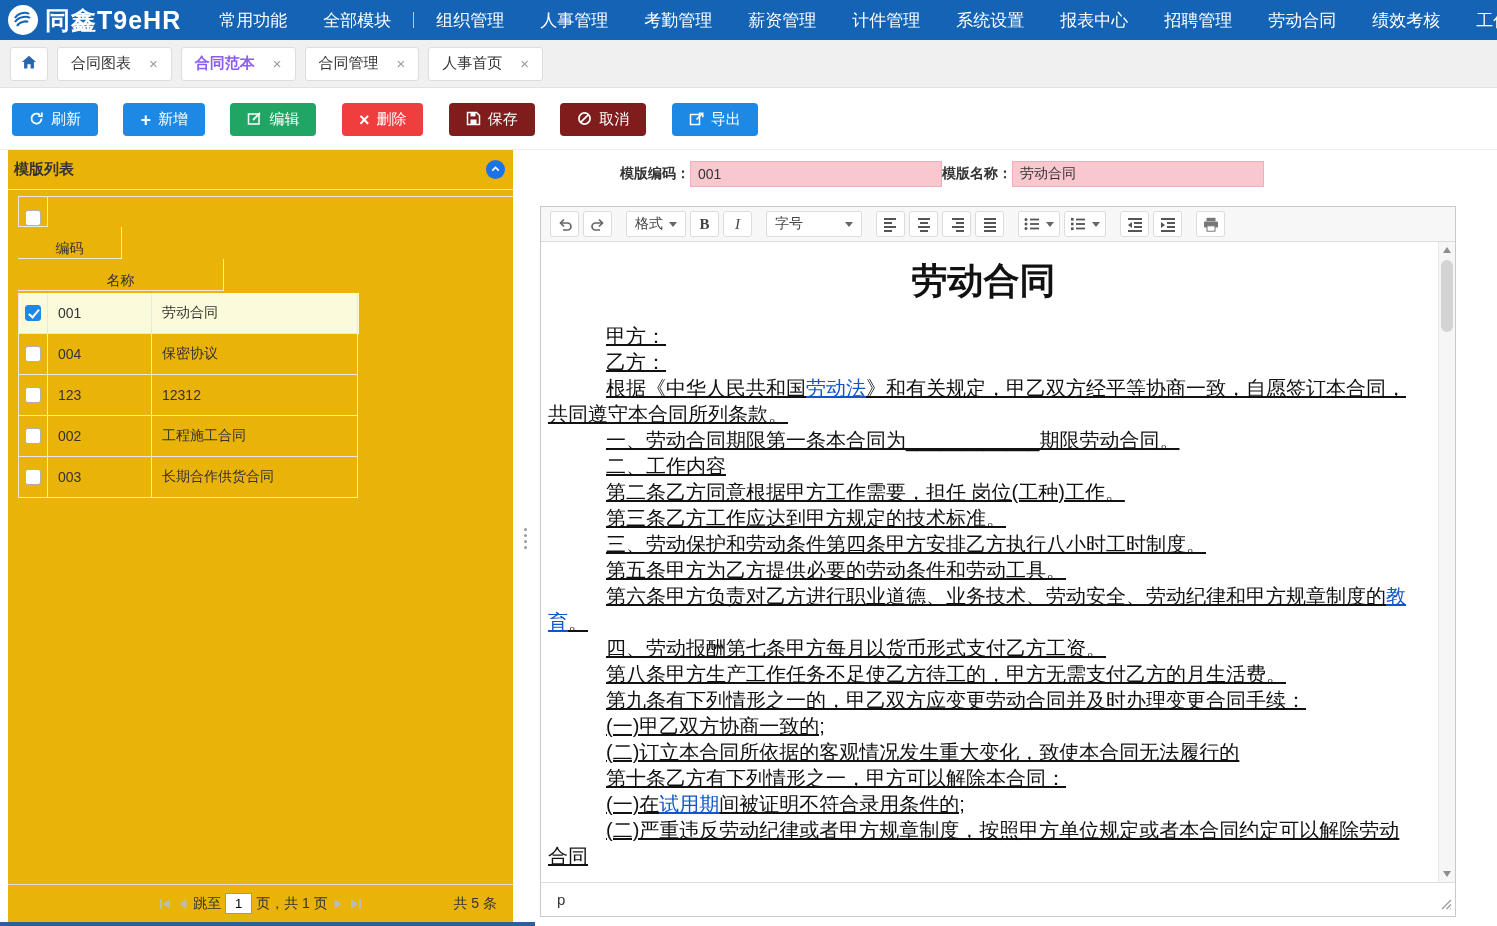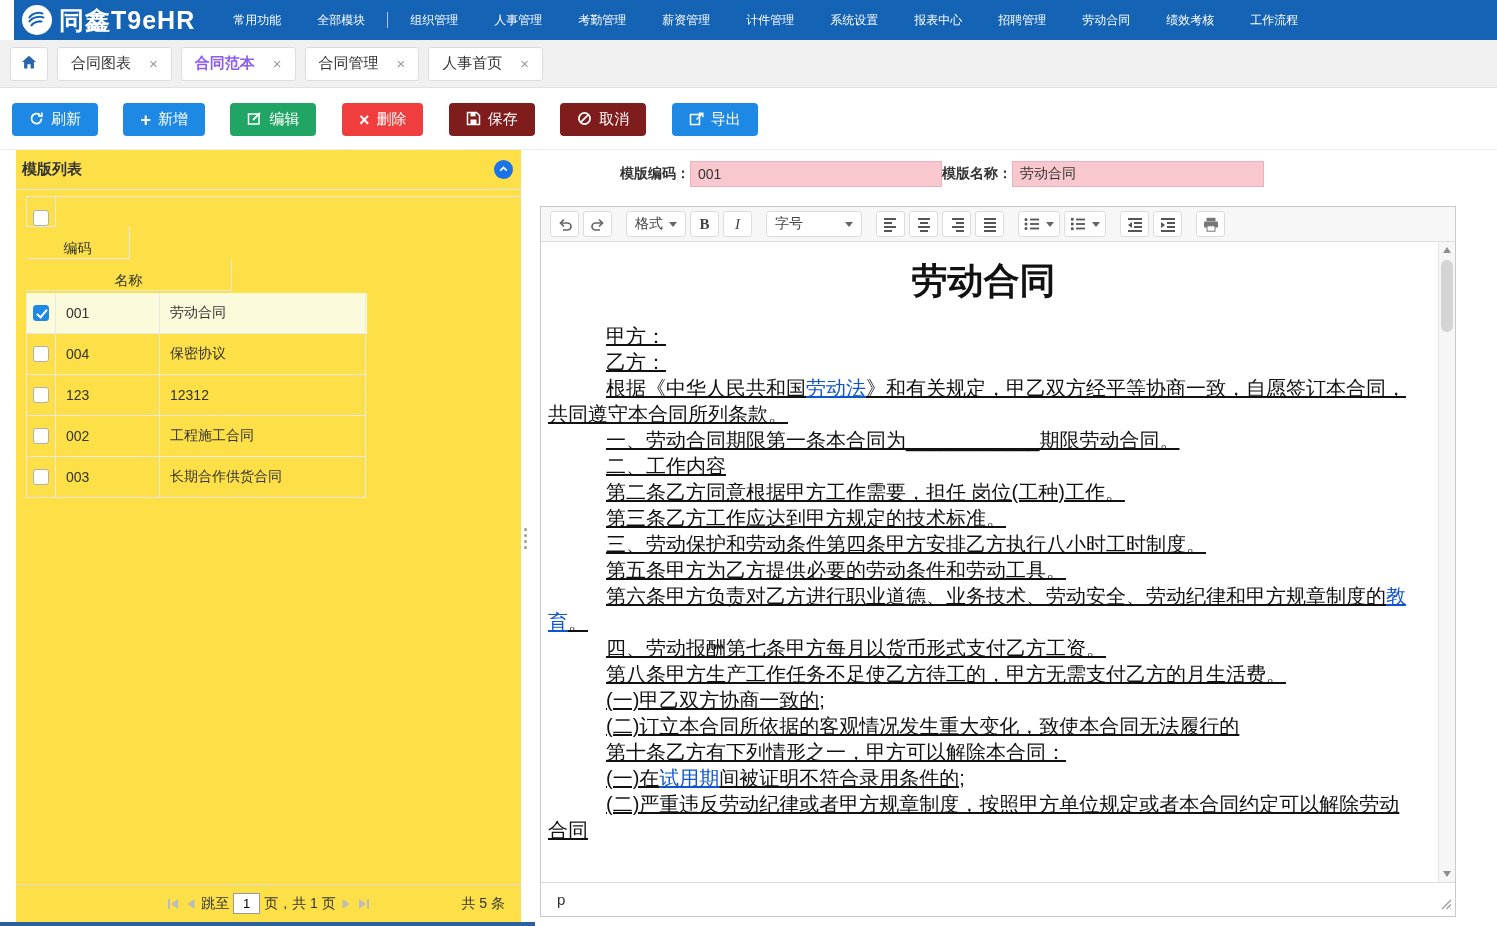--- a/index.html
+++ b/index.html
@@ -3,28 +3,28 @@
 <meta charset="utf-8">
 <style>
   * { box-sizing: border-box; margin: 0; padding: 0; }
   html,body { width:1497px; height:926px; overflow:hidden; }
   body {
     position:relative; background:#fff;
     font-family:"Liberation Sans","DejaVu Sans",sans-serif;
     color:#333;
   }
   
-  .navbar { position:absolute; top:0; left:14px; right:0; height:40px; background:#1463b4;
+  .navbar { position:absolute; top:0; left:0; right:0; height:40px; background:#1463b4;
     display:flex; align-items:center; color:#fff; overflow:hidden; white-space:nowrap; }
   .logo-wrap { display:flex; align-items:center; padding:0 10px 0 8px; }
   .logo-icon { width:30px; height:30px; border-radius:50%; background:#fff;
     display:flex; align-items:center; justify-content:center; margin-right:7px; flex:none; }
   .brand { font-size:25px; font-weight:bold; letter-spacing:1px; }
   .nav-items { display:flex; align-items:center; margin-left:10px; height:100%; }
-  .nav-item { padding:0 18px; font-size:12px; cursor:pointer; }
+  .nav-item { padding:0 18px; font-size:17px; cursor:pointer; }
   .nav-divider { width:1px; height:16px; background:rgba(255,255,255,.65); margin:0 4px; }
   
   .tabbar { position:absolute; top:40px; left:0; right:0; height:48px; background:#f0f0f0;
     border-bottom:1px solid #e2e2e2; display:flex; align-items:center; padding-left:10px; gap:9px; }
   .tab-home { width:38px; height:34px; background:#fff; border:1px solid #ddd; border-radius:3px;
     display:flex; align-items:center; justify-content:center; cursor:pointer; flex:none; }
   .tab { height:34px; background:#fff; border:1px solid #ddd; border-radius:3px;
     display:flex; align-items:center; padding:0 13px; font-size:15px; color:#333; gap:18px; cursor:pointer; }
   .tab.active .tab-label { color:#8b5cf6;font-weight:bold; }
   .tab-close { color:#999; font-size:15px; line-height:1; }
@@ -32,21 +32,21 @@
   .toolbar { position:absolute; top:88px; left:0; right:0; height:62px; background:#fff;
     padding:15px 0 0 12px; border-bottom:1px solid #ededed; }
   .btn { display:inline-flex; align-items:center; gap:7px; height:33px; padding:0 17px;
     border:none; border-radius:4px; color:#fff; font-size:15px; margin-right:21px; cursor:pointer; }
   .btn-blue { background:#1e88e5; }
   .btn-green { background:#21a564; }
   .btn-red { background:#f03e3e; }
   .btn-disabled { background:#7f1d1d; cursor:default; }
   .btn .glyph { font-size:18px; font-weight:bold; line-height:1; }
   
-  .left-panel { position:absolute; top:150px; left:16px; width:505px; bottom:4px; background:#fde047; }
+  .left-panel { position:absolute; top:150px; left:8px; width:505px; bottom:4px; background:#eab308; }
   .panel-header { height:40px; display:flex; align-items:center; justify-content:space-between;
     padding:0 8px 0 6px; border-bottom:1px solid #e5e5e5; }
   .panel-title { font-weight:bold; font-size:15px; color:#333; }
   .collapse-btn { width:19px; height:19px; border-radius:50%; background:#1a73e8;
     display:flex; align-items:center; justify-content:center; cursor:pointer; }
   .table-area { position:absolute; top:46px; left:10px; right:0; bottom:40px; overflow:hidden; }
   .thead { display:flex; height:97px; border-top:1px solid #e8e8e8; font-size:14px; color:#333;flex-direction:column; }
   .th-check, .td-check { width:30px; border-left:1px solid #e8e8e8; border-right:1px solid #e8e8e8;
     border-bottom:1px solid #e8e8e8; display:flex; justify-content:center; flex:none; }
   .th-check { padding-top:13px; }
@@ -457,20 +457,21 @@
             <p class="doc-p indent"><span>根据《中华人民共和国</span><span class="doc-link">劳动法</span><span>》和有关规定，甲乙双方经平等协商一致，自愿签订本合同，共同遵守本合同所列条款。</span></p>
             <p class="doc-p indent"><span>一、劳动合同期限第一条本合同为____________期限劳动合同。</span></p>
             <p class="doc-p indent"><span>二、工作内容</span></p>
             <p class="doc-p indent"><span>第二条乙方同意根据甲方工作需要，担任 岗位(工种)工作。</span></p>
             <p class="doc-p indent"><span>第三条乙方工作应达到甲方规定的技术标准。</span></p>
             <p class="doc-p indent"><span>三、劳动保护和劳动条件第四条甲方安排乙方执行八小时工时制度。</span></p>
             <p class="doc-p indent"><span>第五条甲方为乙方提供必要的劳动条件和劳动工具。</span></p>
             <p class="doc-p indent"><span>第六条甲方负责对乙方进行职业道德、业务技术、劳动安全、劳动纪律和甲方规章制度的</span><span class="doc-link">教育</span><span>。</span></p>
             <p class="doc-p indent"><span>四、劳动报酬第七条甲方每月以货币形式支付乙方工资。</span></p>
             <p class="doc-p indent"><span>第八条甲方生产工作任务不足使乙方待工的，甲方无需支付乙方的月生活费。</span></p>
+            <p class="doc-p indent"><span>第九条有下列情形之一的，甲乙双方应变更劳动合同并及时办理变更合同手续：</span></p>
             <p class="doc-p indent"><span>(一)甲乙双方协商一致的;</span></p>
             <p class="doc-p indent"><span>(二)订立本合同所依据的客观情况发生重大变化，致使本合同无法履行的</span></p>
             <p class="doc-p indent"><span>第十条乙方有下列情形之一，甲方可以解除本合同：</span></p>
             <p class="doc-p indent"><span>(一)在</span><span class="doc-link">试用期</span><span>间被证明不符合录用条件的;</span></p>
             <p class="doc-p indent"><span>(二)严重违反劳动纪律或者甲方规章制度，按照甲方单位规定或者本合同约定可以解除劳动合同</span></p>
           </div>
       </div>
     </div>
 
     <div class="scrollbar">

